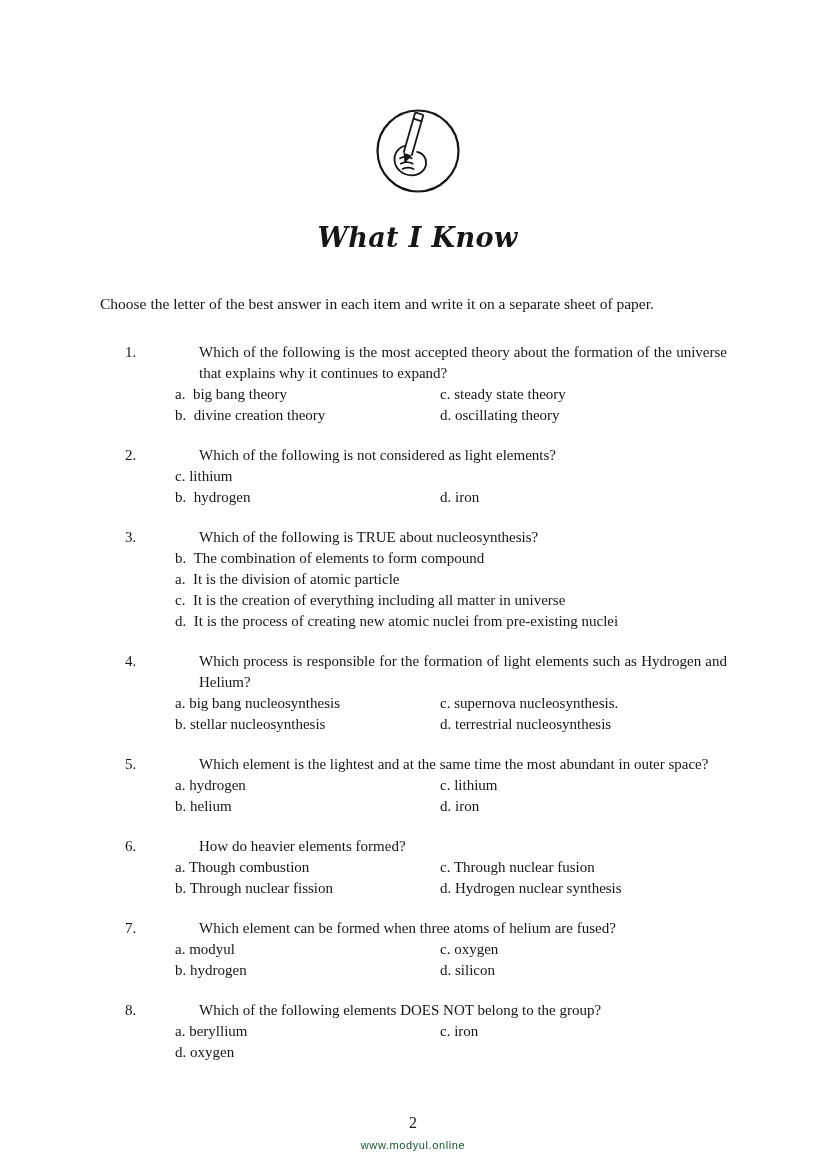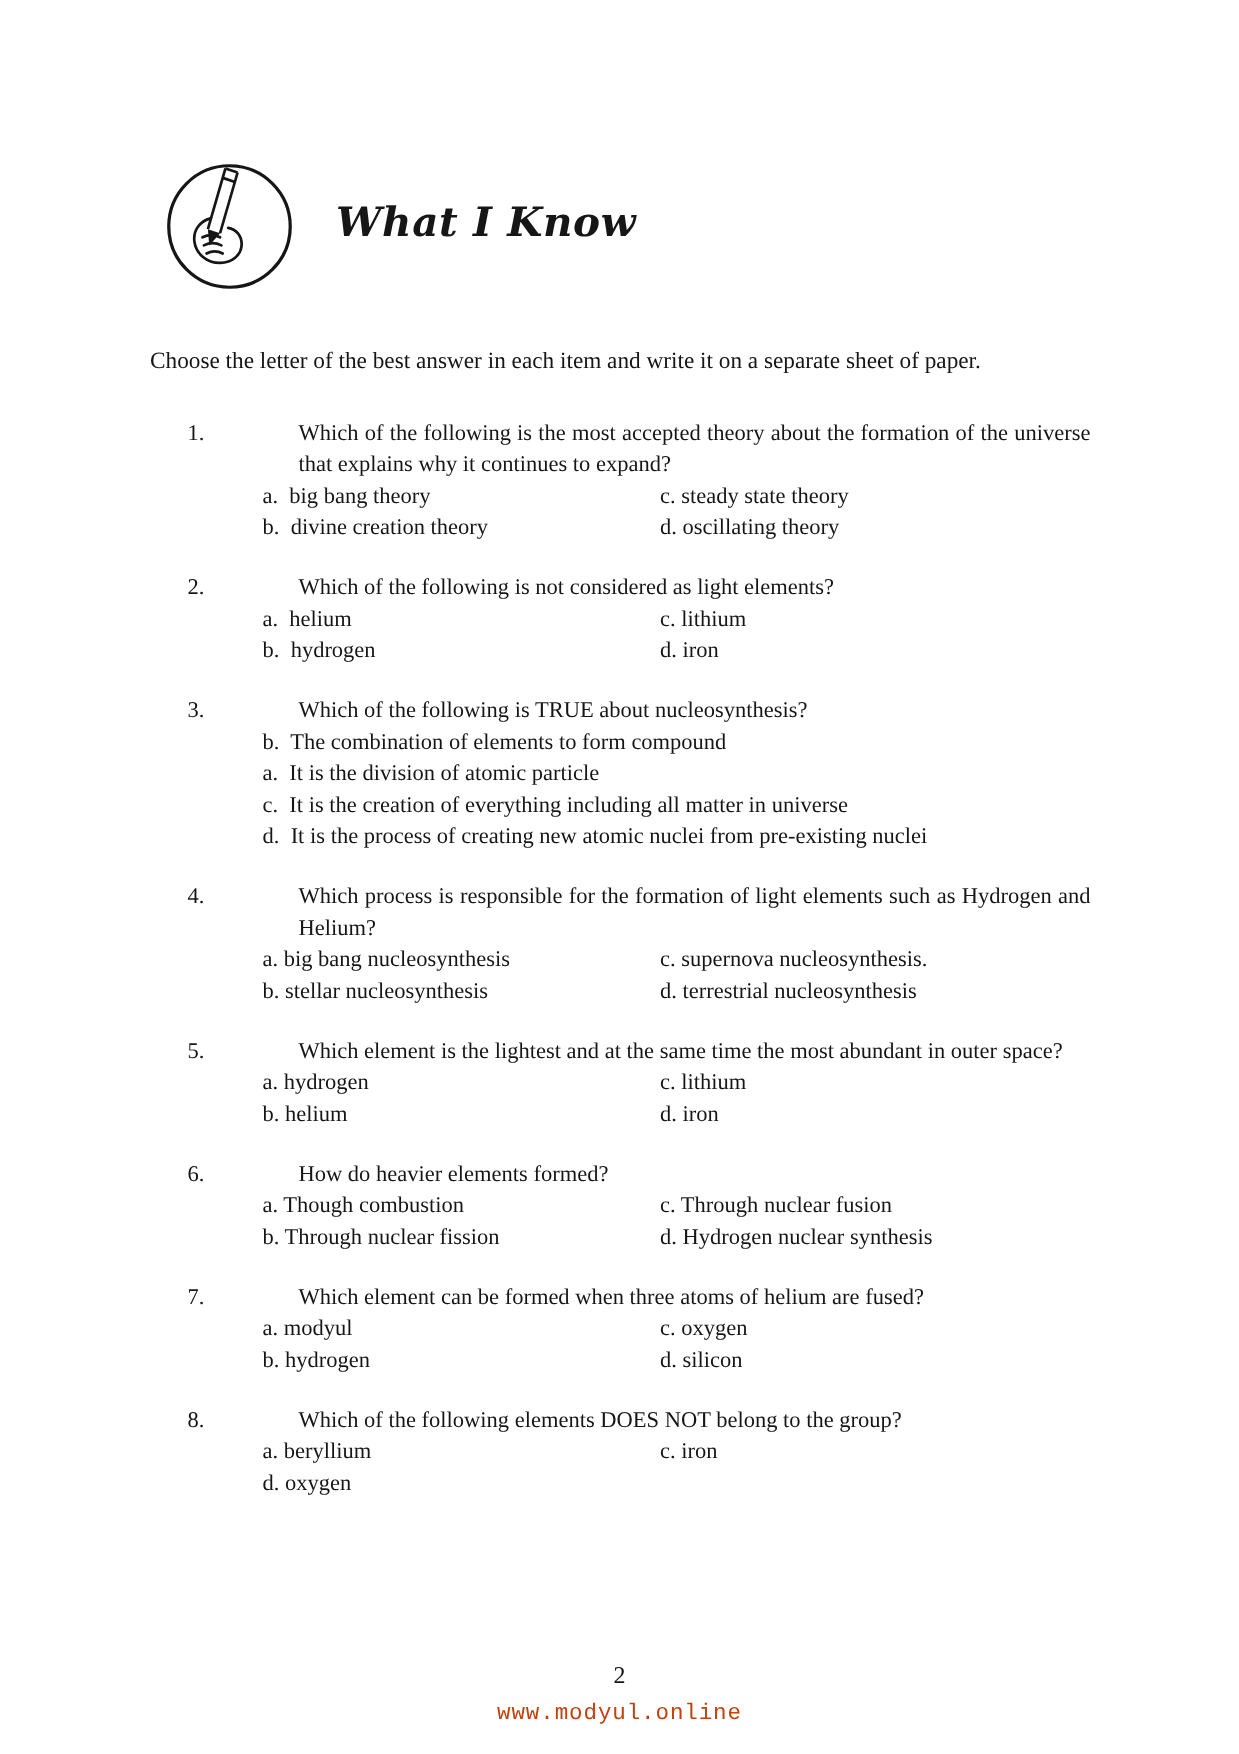--- a/index.html
+++ b/index.html
@@ -15,20 +15,21 @@
     position: relative;
     width: 826px; height: 1169px;
     padding: 106px 99px 0 100px;
   }
   .header {
     display: flex;
     align-items: center;
     gap: 26px;
     margin-left: 8px;
     margin-bottom: 34px;
+    flex-direction: column;
   }
   .icon-circle { width: 90px; height: 90px; flex: 0 0 auto; }
   .title {
     font-family: "DejaVu Serif", serif;
     font-style: italic;
     font-weight: 700;
     font-size: 27px;
     letter-spacing: 0.4px;
     padding-bottom: 6px;
   }
@@ -55,23 +56,23 @@
   .opt-cell { white-space: pre-wrap; }
   .opt-left { width: 265px; flex: 0 0 auto; }
   .footer {
     position: absolute;
     left: 0; bottom: 18px;
     width: 100%;
     text-align: center;
   }
   .page-num { font-size: 16px; margin-bottom: 7px; }
   .watermark {
-    font-family: Liberation Mono, monospace;
-    font-size: 15px;
-    color: #c2410c;
+    font-family: Liberation Sans, sans-serif;
+    font-size: 11px;
+    color: #14532d;
     letter-spacing: 0.6px;
   }
 </style>
 </head>
 <body>
 
 <div class="page">
 
   <div class="header">
     <div class="icon-circle">
@@ -114,21 +115,20 @@
           </div>
         </div>
       </div>
       <div class="question">
         <div class="q-row">
           <div class="q-num">2.</div>
           <div class="q-text"><span>Which of the following is not considered as light elements?</span></div>
         </div>
         <div class="q-options">
           <div class="opt-row">
-            <div class="opt-cell opt-left">a.  helium</div>
             <div class="opt-cell">c. lithium</div>
           </div>
           <div class="opt-row">
             <div class="opt-cell opt-left">b.  hydrogen</div>
             <div class="opt-cell">d. iron</div>
           </div>
         </div>
       </div>
       <div class="question">
         <div class="q-row">

